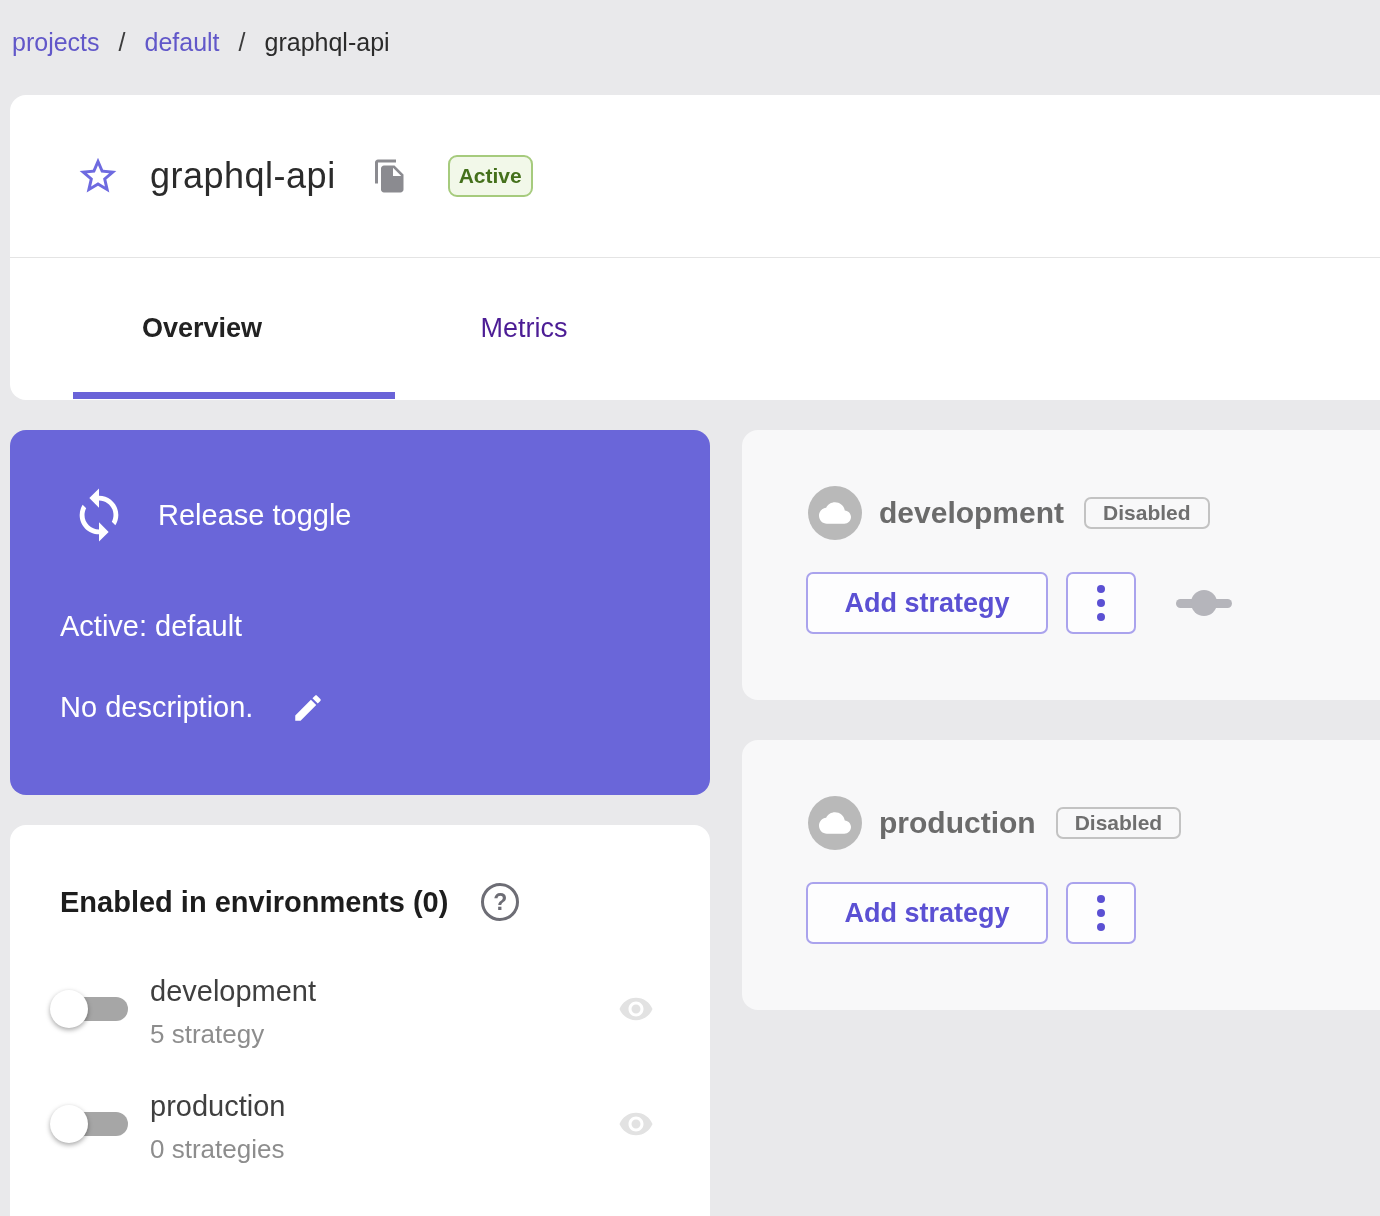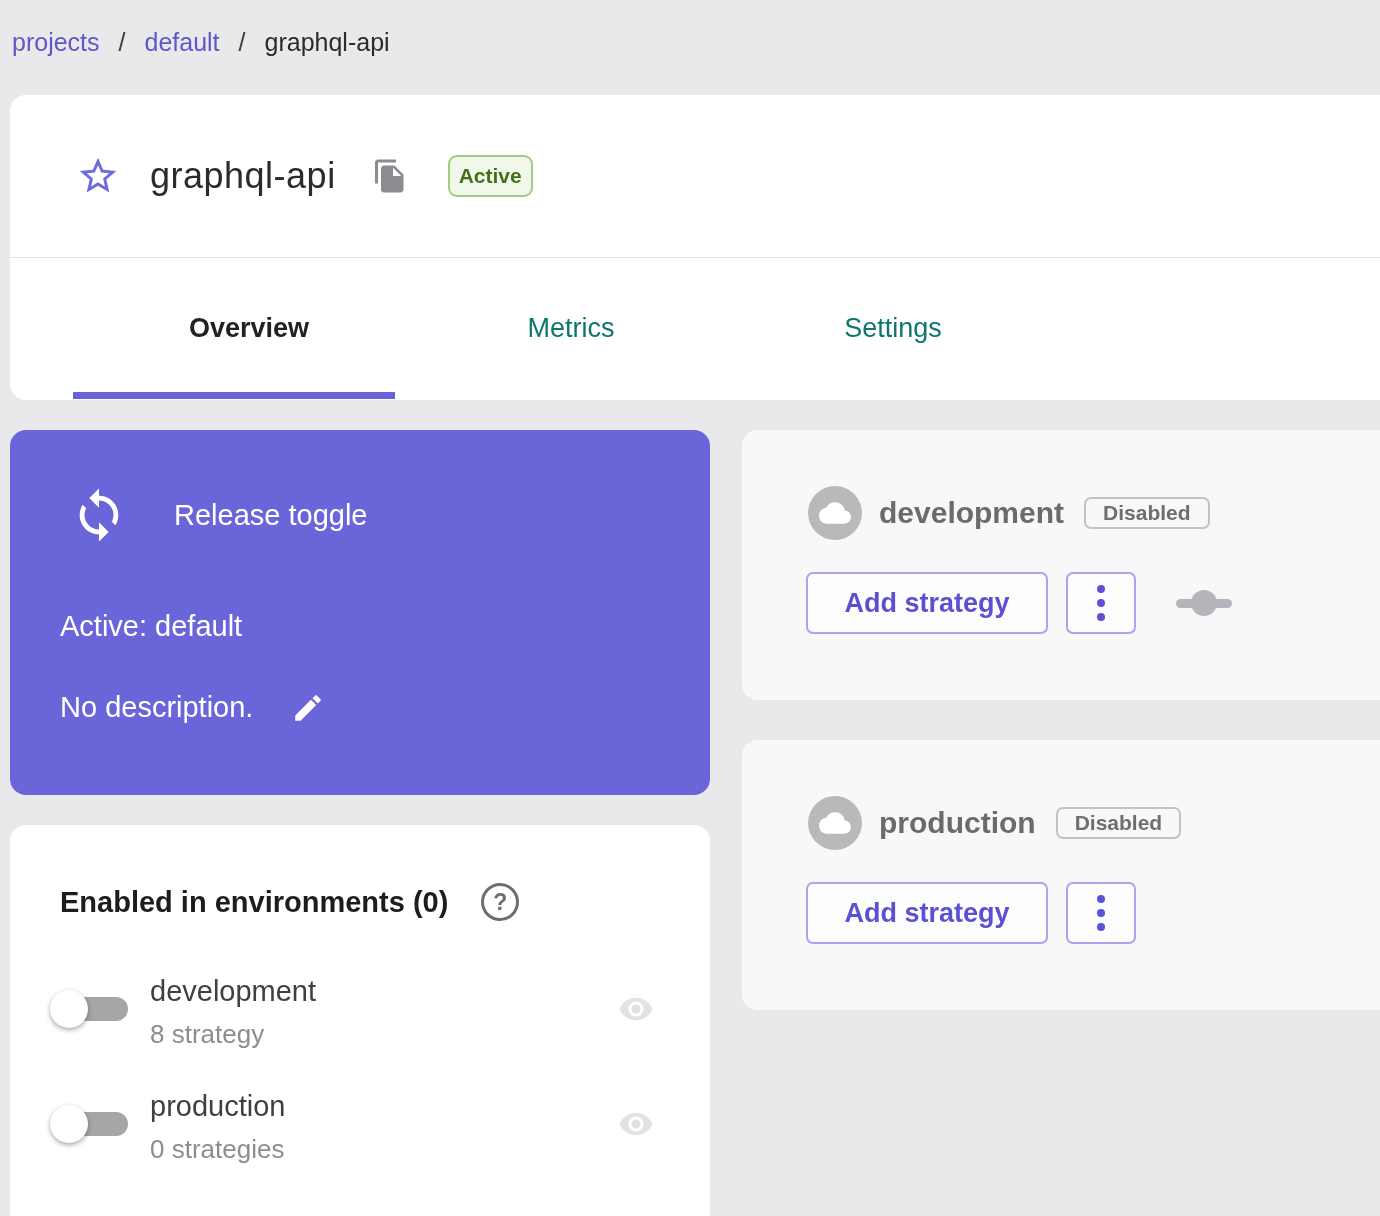--- a/index.html
+++ b/index.html
@@ -38,43 +38,43 @@
   .copy-btn { width:36px; height:36px; margin-left:36px; cursor:pointer; display:flex; }
   .badge-active {
     margin-left:40px;
     background:#f2f8e9; border:2px solid #a6cb7d; border-radius:9px;
     color:#44701b; font-size:21px; font-weight:bold;
     padding:7px 9px;
   }
   .header-divider { border-top:1px solid #e4e4e4; }
   .tabs {
     position:relative; height:141px;
-    display:flex; padding-left:78px; align-items:center;
+    display:flex; padding-left:31px; align-items:center;
   }
   .tab {
     width:322px; height:100%;
     display:flex; align-items:center; justify-content:center;
-    font-size:27px; color:#0f766e; cursor:pointer;
+    font-size:27px; color:#4c1d95; cursor:pointer;
   }
   .tab.active { font-weight:bold; color:#222; }
   .tab-underline {
     position:absolute; left:63px; bottom:0; width:322px; height:7px;
     background:#6a63d8;
   }
 
   
   .overview-card {
     position:absolute; left:10px; top:430px; width:700px; height:365px;
     background:#6a66d9; border-radius:16px; color:#ffffff;
   }
   .overview-card .type-row {
     display:flex; align-items:center; margin:56px 0 0 60px;
   }
   .sync-icon { width:58px; height:58px; display:flex; }
-  .type-label { font-size:29px; margin-left:46px; }
+  .type-label { font-size:29px; margin-left:30px; }
   .project-label { font-size:29px; margin:66px 0 0 50px; }
   .desc-row { display:flex; align-items:flex-start; margin:48px 0 0 50px; }
   .desc-label { font-size:29px; }
   .edit-btn { width:34px; height:34px; margin-left:38px; cursor:pointer; display:flex; }
 
   
   .env-card {
     position:absolute; left:742px; right:0; height:270px;
     background:#f8f8f9; border-radius:16px 0 0 16px;
   }
@@ -174,21 +174,20 @@
       <svg viewBox="0 0 24 24" width="36" height="36">
           <path fill="#8b8b90" d="M16 1H4c-1.1 0-2 .9-2 2v14h2V3h12V1zm-1 4l6 6v10c0 1.1-.9 2-2 2H7.99C6.89 23 6 22.1 6 21l.01-14c0-1.1.89-2 1.99-2h7zm-1 7h5.5L14 6.5V12z"></path>
         </svg>
     </span>
     <span class="badge-active">Active</span>
   </div>
   <div class="header-divider"></div>
   <div class="tabs">
     <div class="tab active">Overview</div>
     <div class="tab">Metrics</div>
-    <div class="tab">Settings</div>
     <div class="tab-underline"></div>
   </div>
 </section>
 
 <section class="overview-card">
   <div class="type-row">
     <span class="sync-icon">
       <svg viewBox="0 0 24 24" width="58" height="58">
           <path fill="#ffffff" d="M12 4V1L8 5l4 4V6c3.31 0 6 2.69 6 6 0 1.01-.25 1.97-.7 2.8l1.46 1.46C19.54 15.03 20 13.57 20 12c0-4.42-3.58-8-8-8zm0 14c-3.31 0-6-2.69-6-6 0-1.01.25-1.97.7-2.8L5.24 7.74C4.46 8.97 4 10.43 4 12c0 4.42 3.58 8 8 8v3l4-4-4-4v3z"></path>
         </svg>
@@ -257,21 +256,21 @@
     <span class="enabled-title">Enabled in environments (0)</span>
     <button class="help-btn">?</button>
   </div>
 
   <div class="env-row r1">
     <span class="toggle">
       <span class="track"></span>
       <span class="thumb"></span>
     </span>
     <span class="row-label">development</span>
-    <span class="row-sub">8 strategy</span>
+    <span class="row-sub">5 strategy</span>
     <span class="eye-btn">
       <svg viewBox="0 0 24 24" width="48" height="36">
           <path fill="#e2e2e2" d="M12 4.5C7 4.5 2.73 7.61 1 12c1.73 4.39 6 7.5 11 7.5s9.27-3.11 11-7.5c-1.73-4.39-6-7.5-11-7.5zM12 17c-2.76 0-5-2.24-5-5s2.24-5 5-5 5 2.24 5 5-2.24 5-5 5zm0-8c-1.66 0-3 1.34-3 3s1.34 3 3 3 3-1.34 3-3-1.34-3-3-3z"></path>
         </svg>
     </span>
   </div>
 
   <div class="env-row r2">
     <span class="toggle">
       <span class="track"></span>

